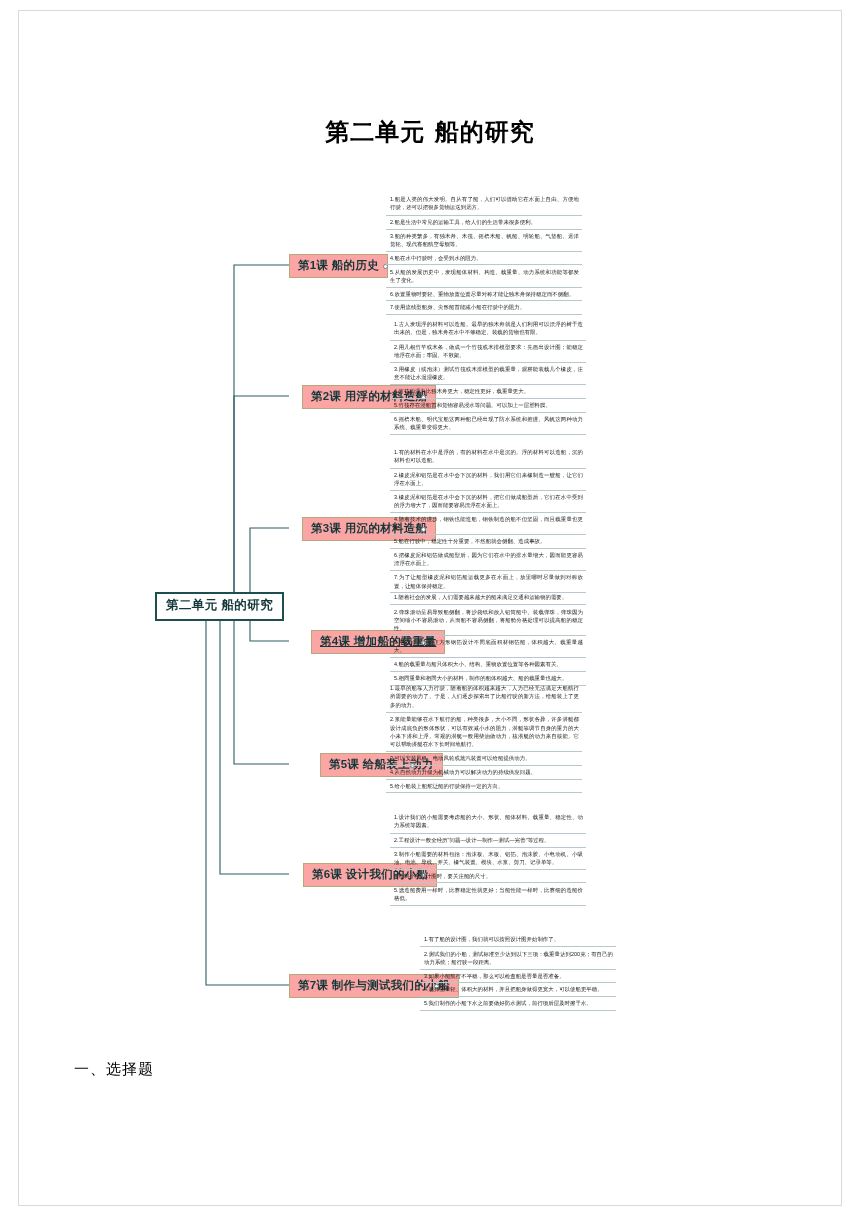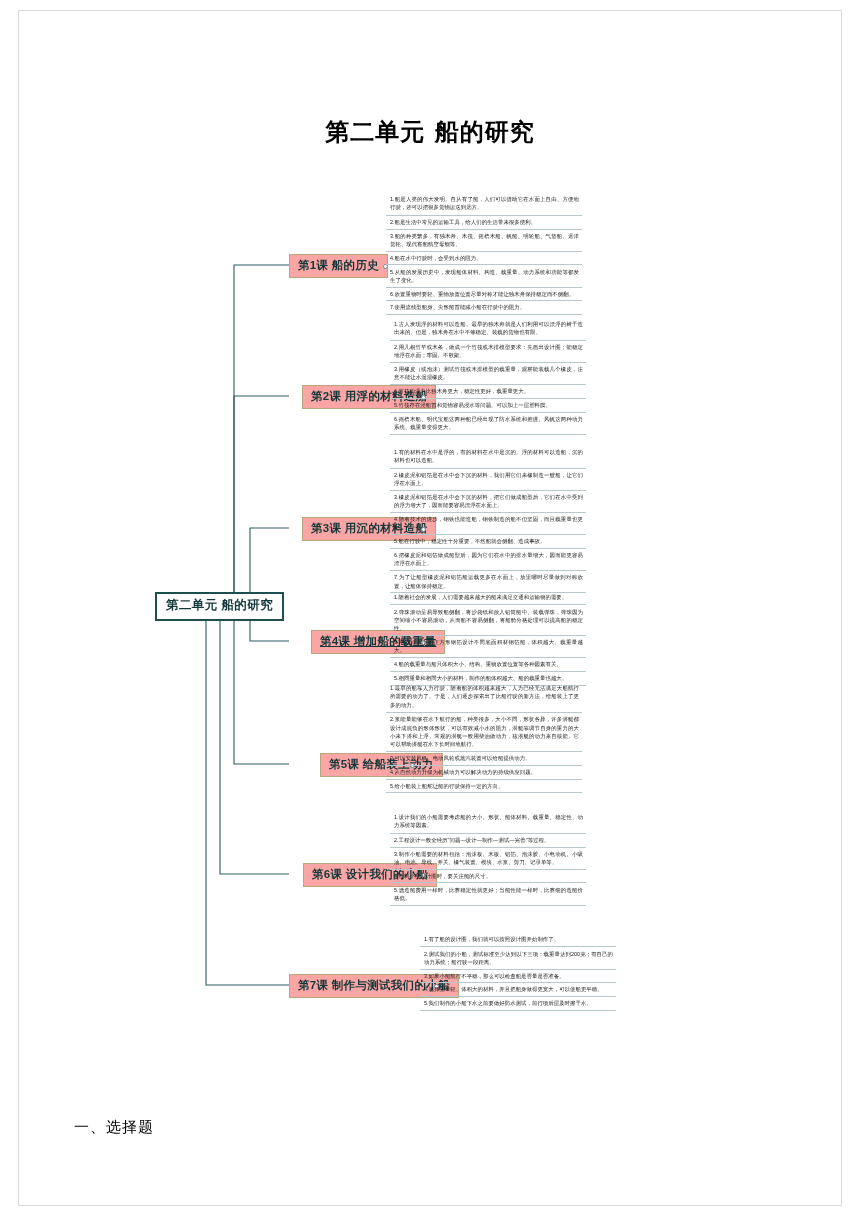--- a/index.html
+++ b/index.html
@@ -46,21 +46,21 @@
     font-size: 24px;
     font-weight: bold;
     letter-spacing: 1px;
     color: #000;
   }
 
   
   .section-heading {
     position: absolute;
     left: 74px;
-    top: 1118px;
+    top: 1060px;
     font-size: 15px;
     font-weight: normal;
     color: #000;
     letter-spacing: 1px;
   }
 
   
   .mindmap {
     position: absolute;
     left: 0;

